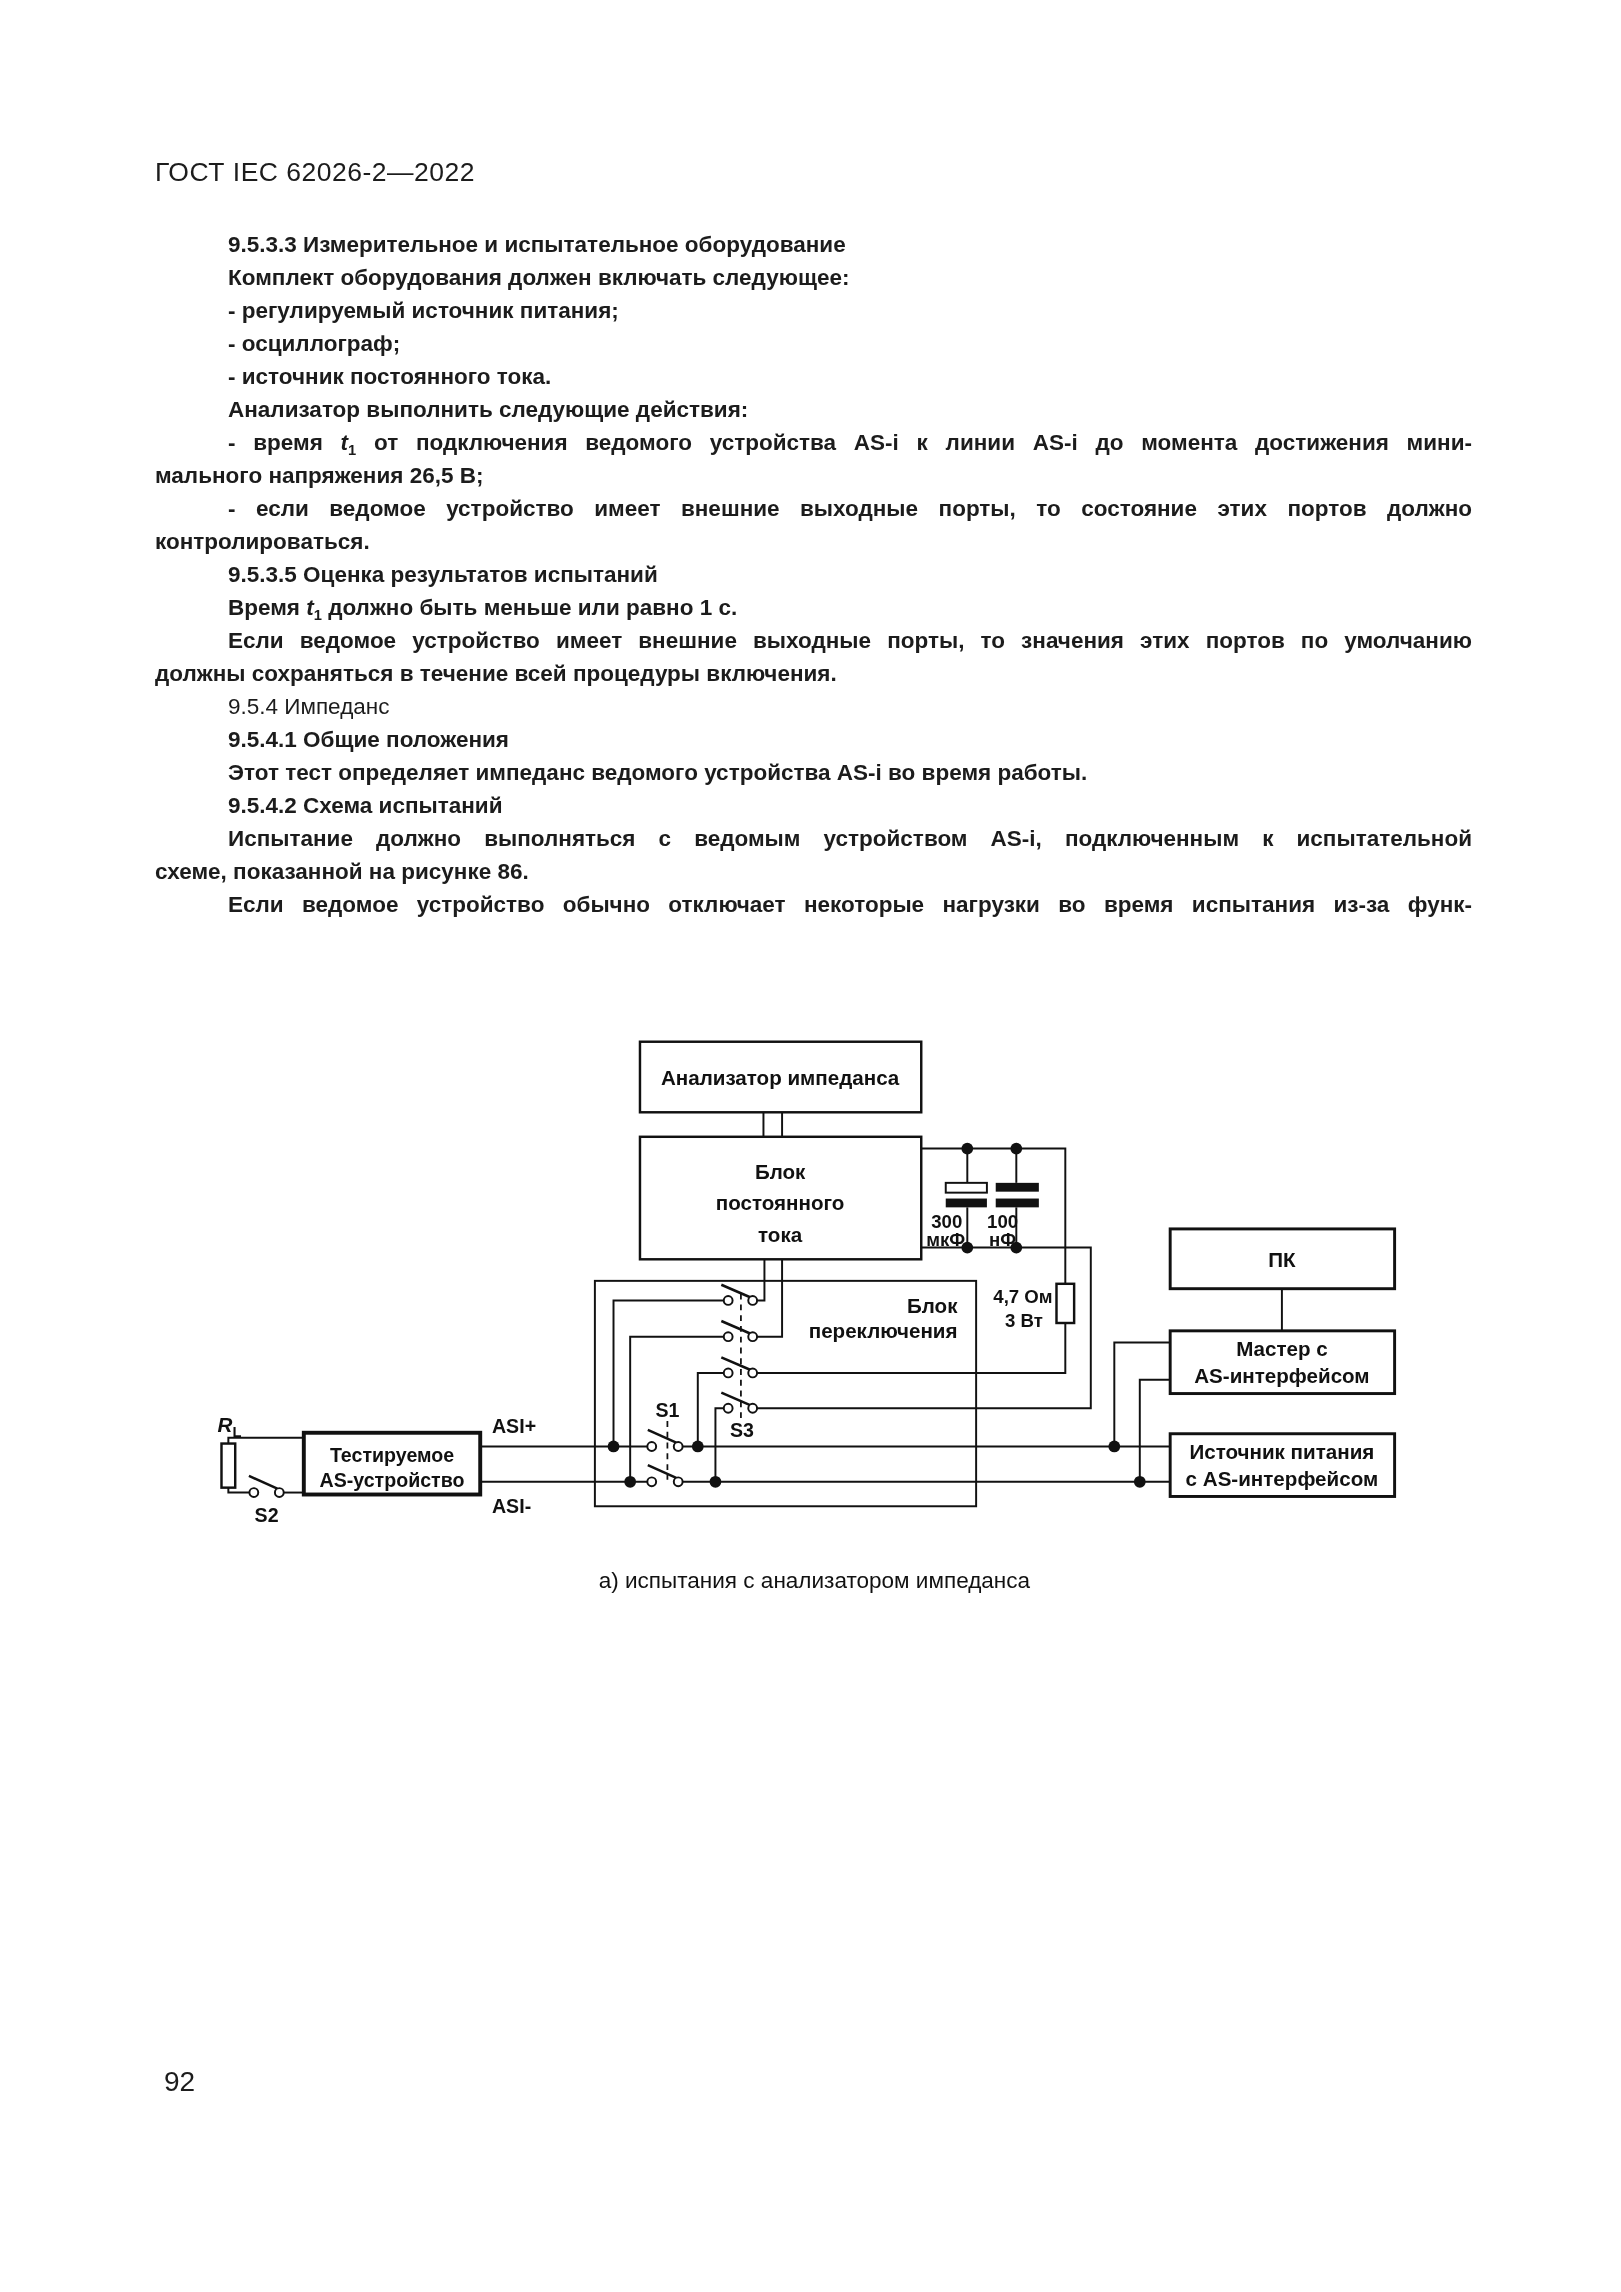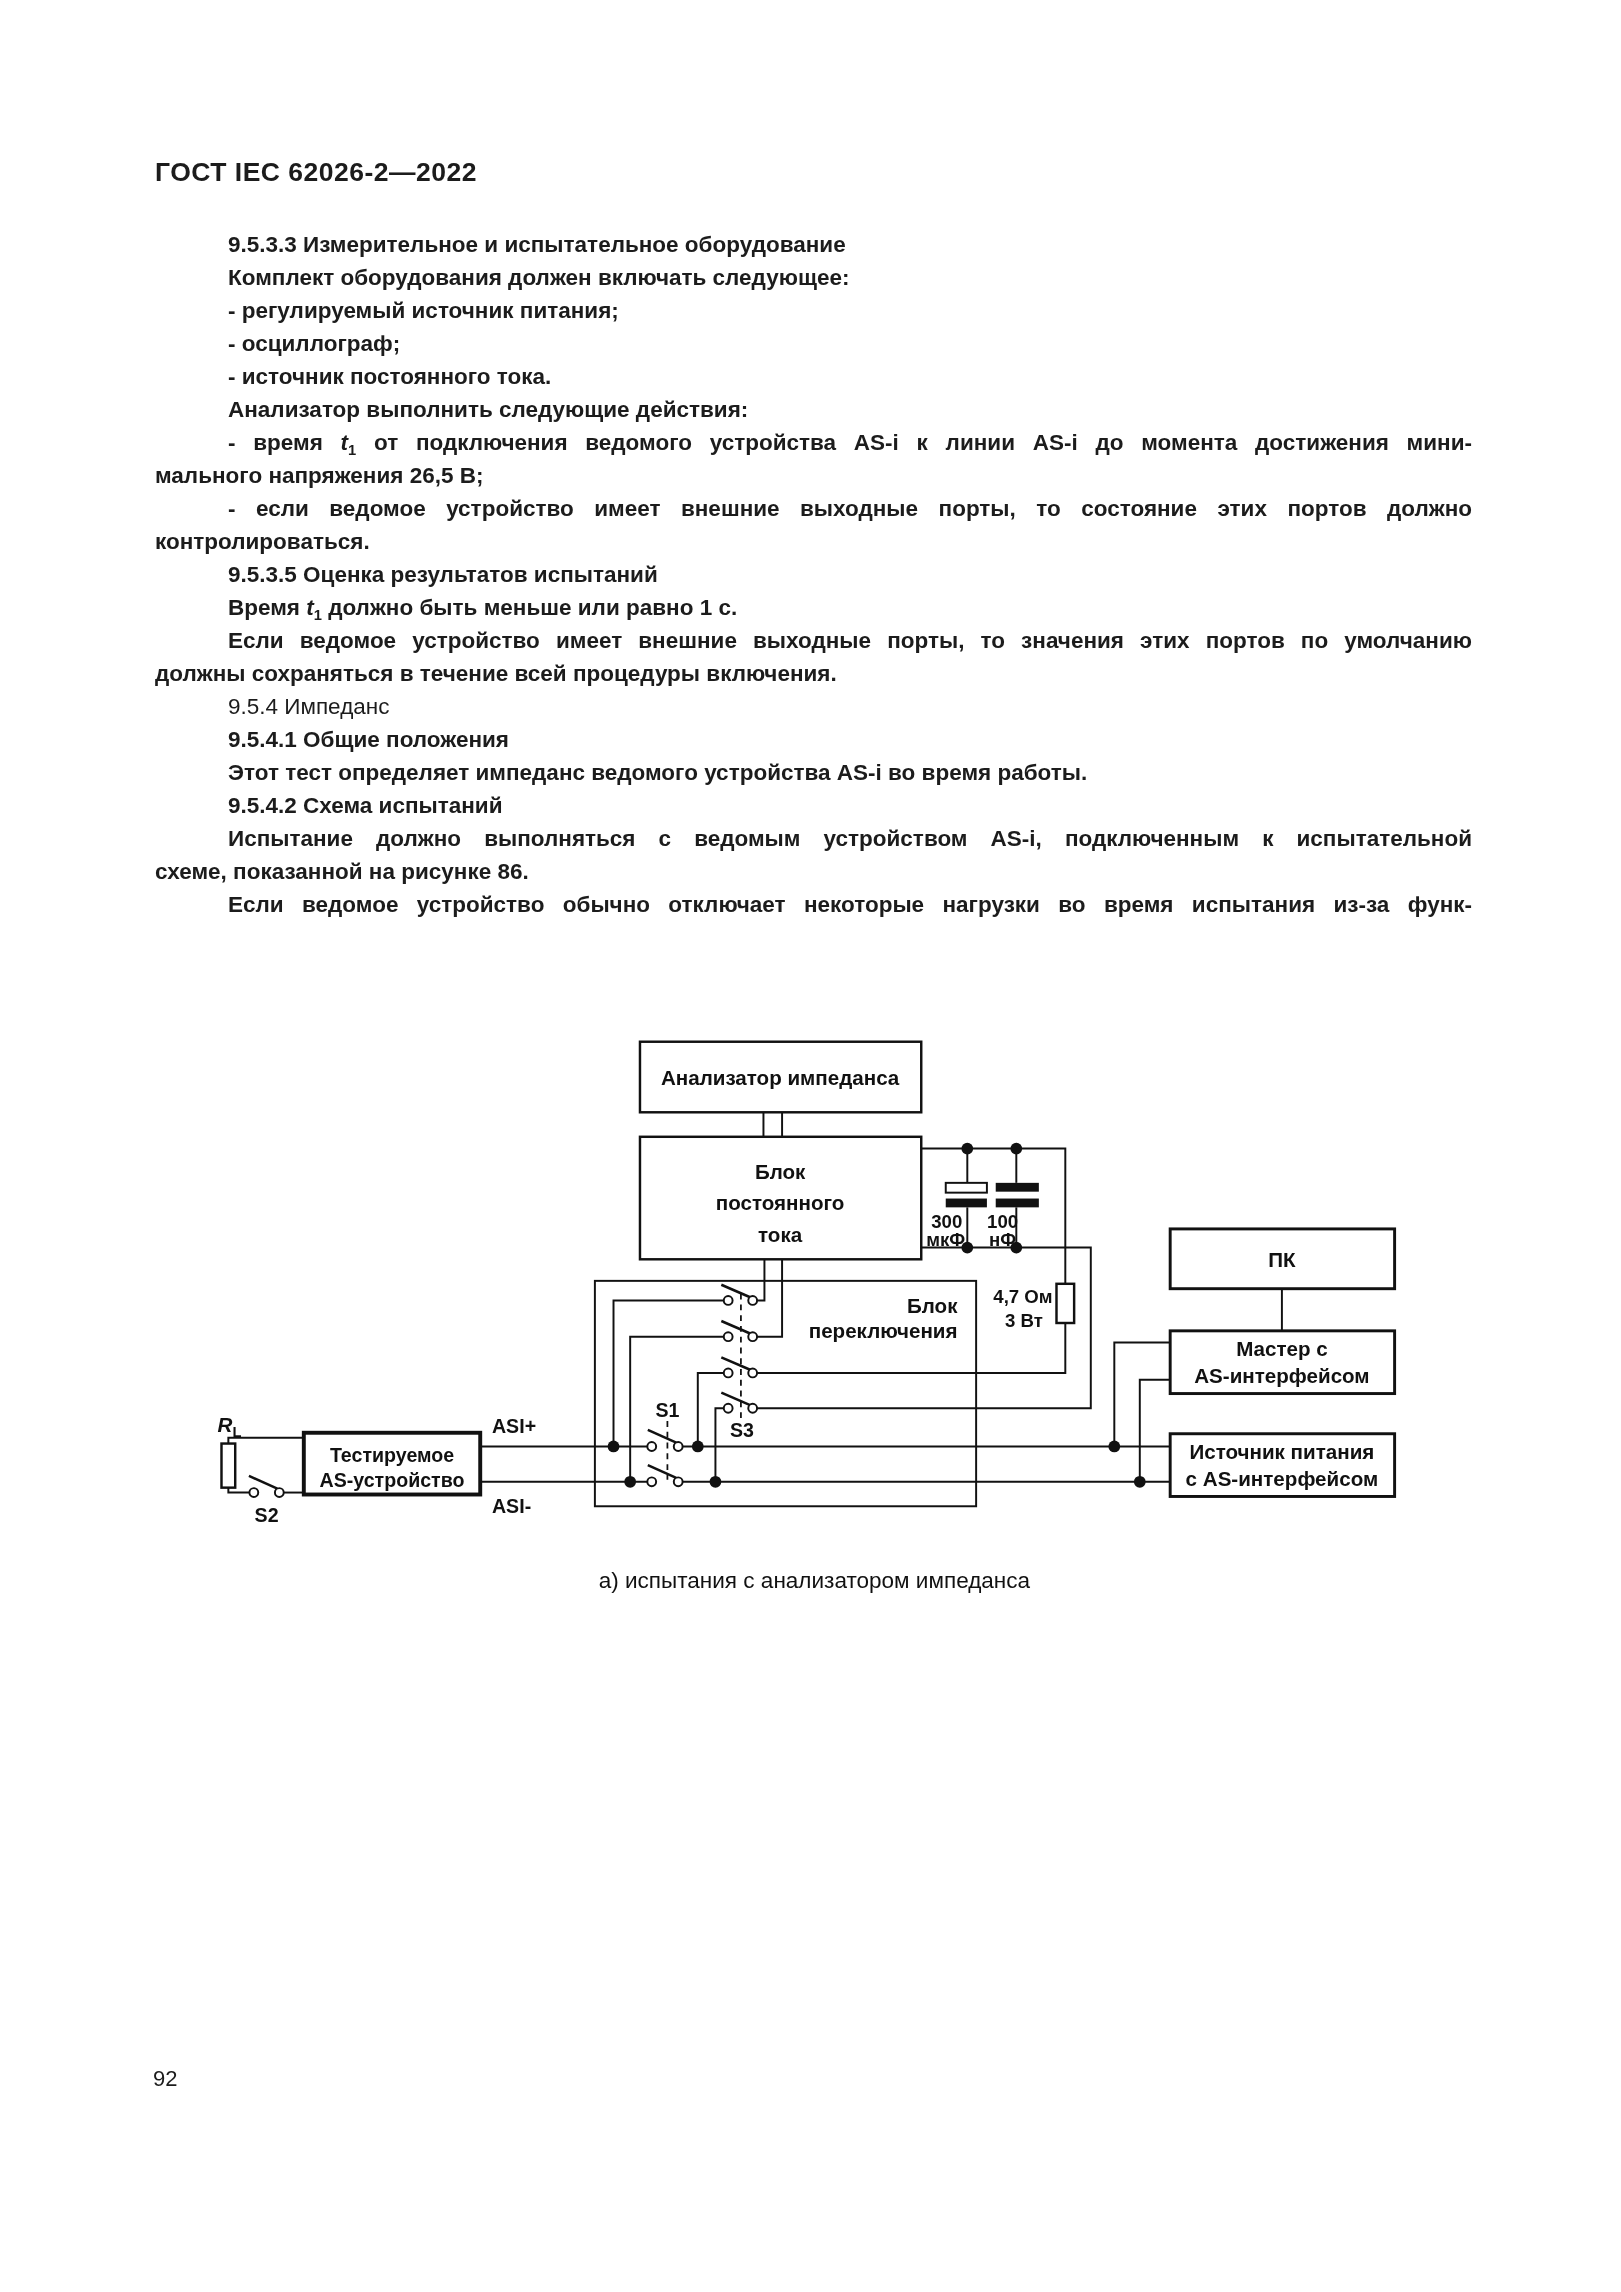--- a/index.html
+++ b/index.html
@@ -7,40 +7,40 @@
     position:relative;
     width:1621px;height:2293px;
     margin:0 auto;
     background:#ffffff;
     color:#1c1c1c;
     font-family:"Liberation Sans",sans-serif;
     overflow:hidden;
   }
   .header{
     position:absolute;left:155px;top:157px;
-    font-size:26.5px;font-weight:bold;letter-spacing:0.5px;text-align:center;
+    font-size:26.5px;font-weight:normal;letter-spacing:0.5px;text-align:center;
   }
   .body-text{
     position:absolute;left:155px;top:228px;width:1317px;
     font-size:22.5px;
   }
   .tline{height:33px;line-height:33px;white-space:nowrap;font-weight:bold;}
   .tline.fill{white-space:normal;text-align:justify;text-align-last:justify;}
   .tline.ind{padding-left:73px;}
   .tline.b{font-weight:normal;}
   .i{font-style:italic;}
   .sub{font-size:14.7px;position:relative;top:4.9px;}
   .figure{position:absolute;left:0;top:1019px;}
   svg text{font-family:"Liberation Sans",sans-serif;fill:#111;}
   .bl{font-weight:bold;font-size:21px;}
   .bm{font-weight:bold;font-size:20px;}
   .bs{font-weight:bold;font-size:19px;}
   .cap{font-size:23px;}
   .pagenum{
-    position:absolute;left:153px;top:2066px;font-size:22px;
+    position:absolute;left:164px;top:2066px;font-size:28px;
   }
 </style>
 </head>
 <body>
 
 <div class="page">
 
   <div class="header">ГОСТ IEC 62026-2—2022</div>
 
   <div class="body-text" id="body-text">

